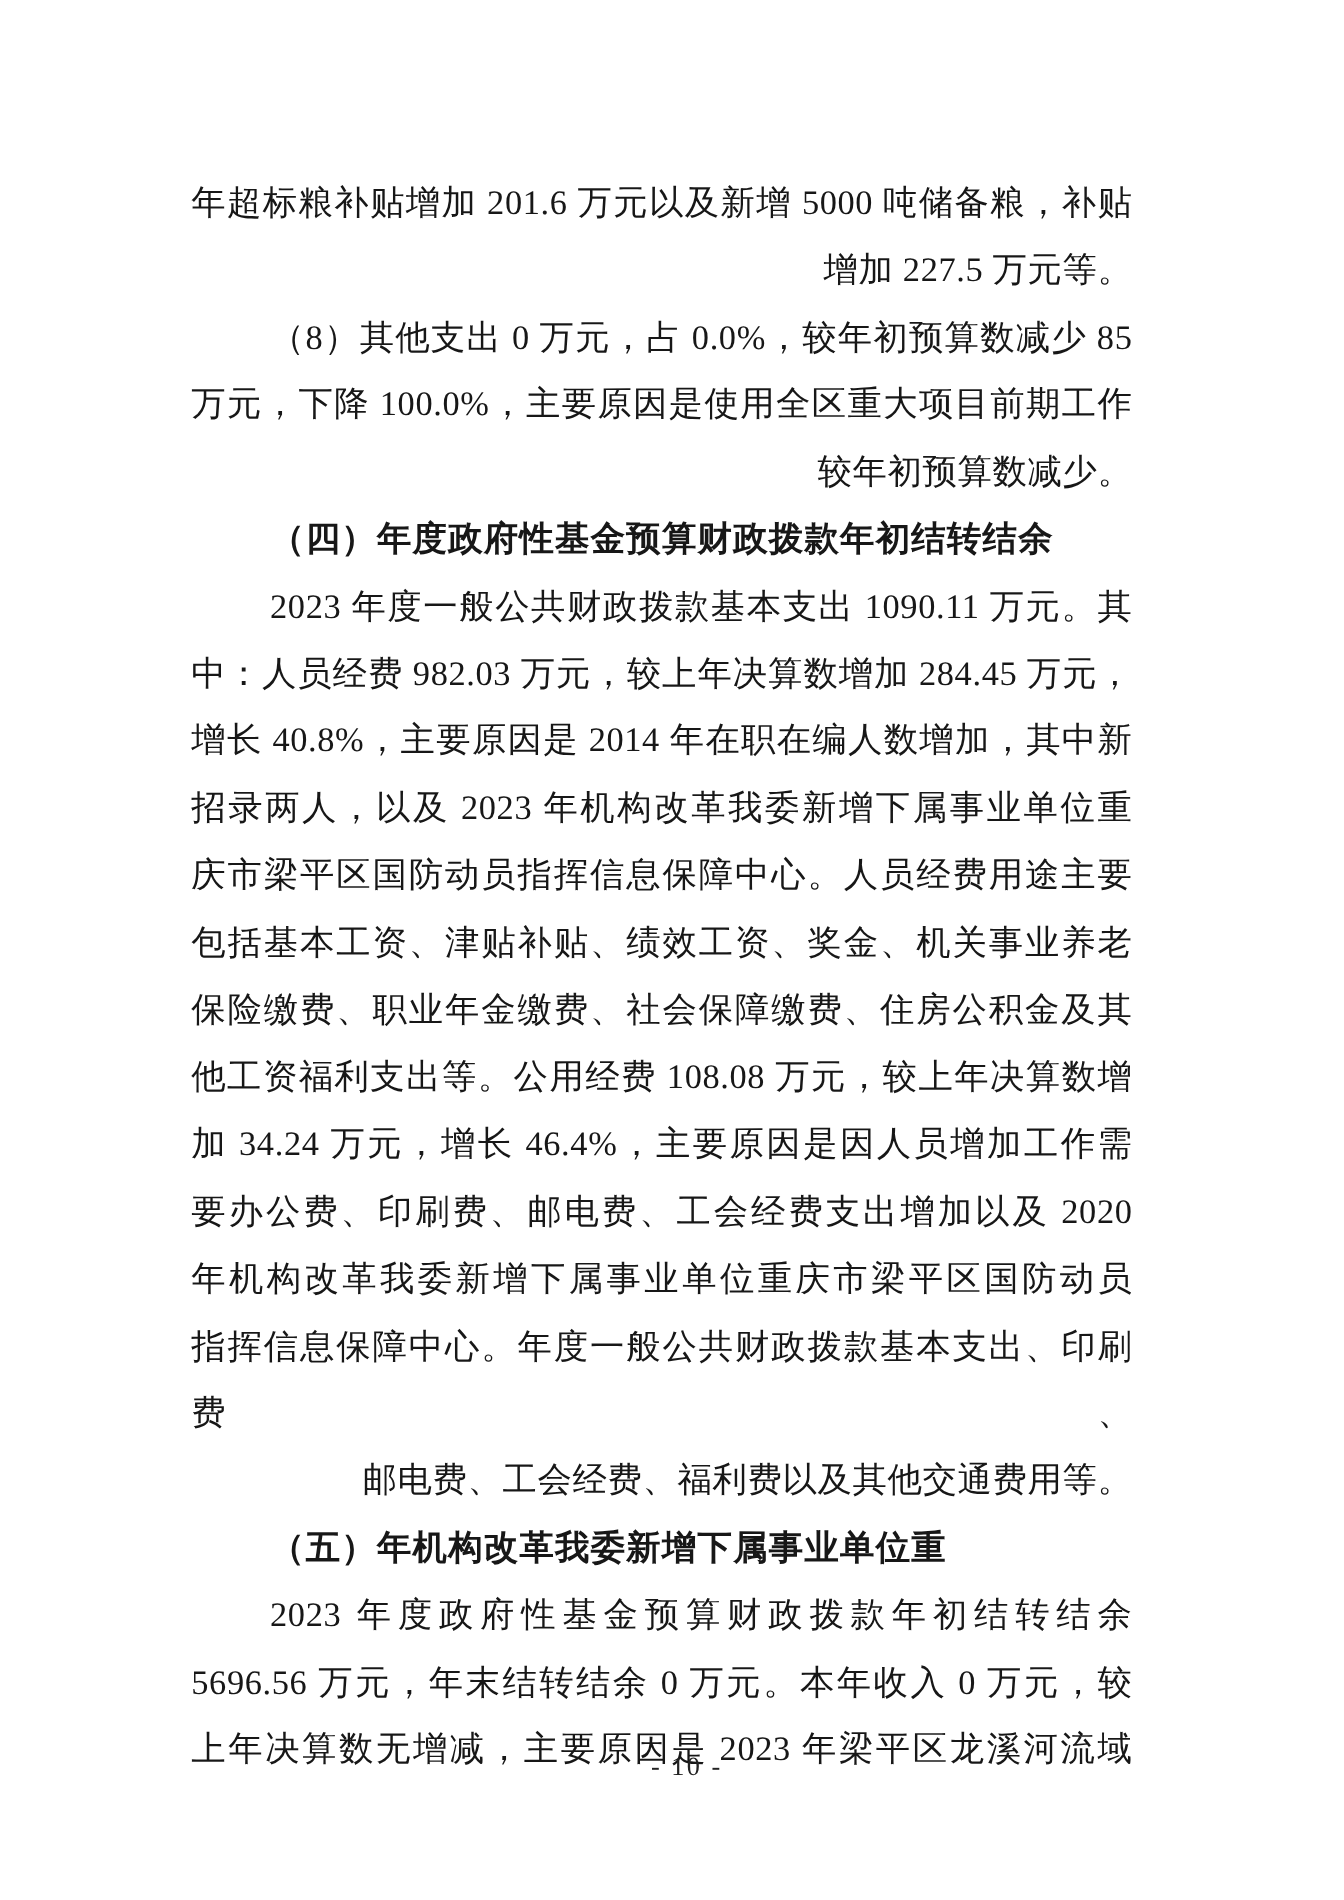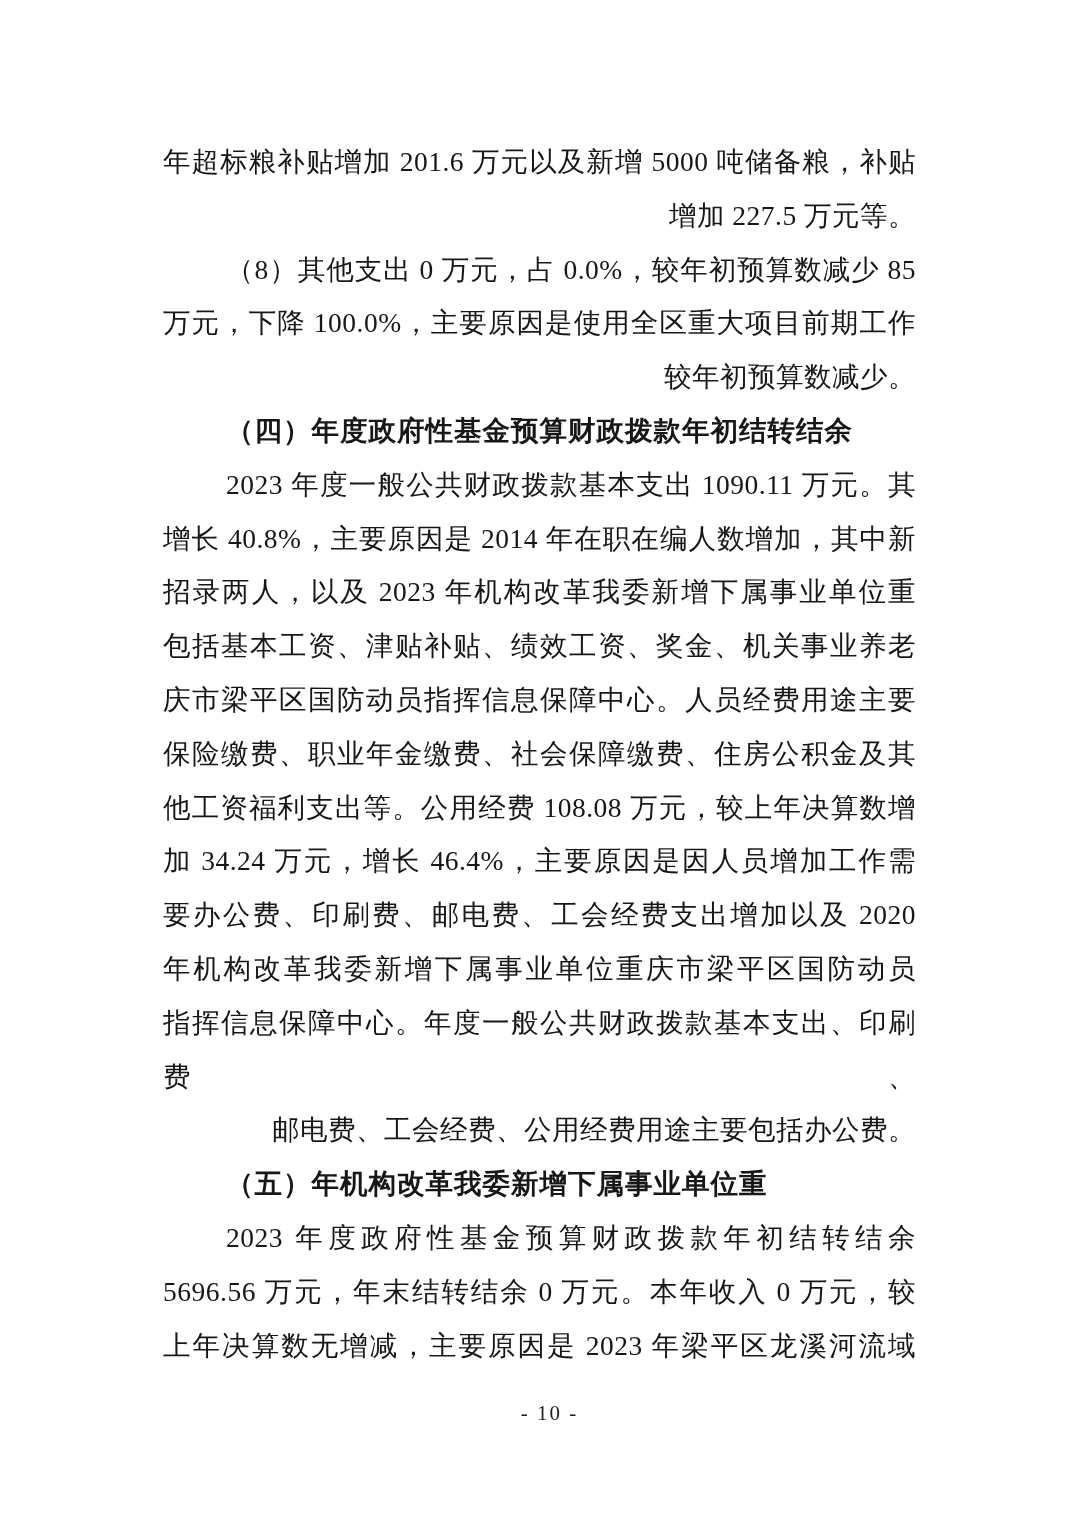--- a/index.html
+++ b/index.html
@@ -11,21 +11,21 @@
     position: relative;
     width: 1075px;
     height: 1520px;
     background: #ffffff;
     overflow: hidden;
     font-family: "Liberation Serif", "DejaVu Serif", serif;
     color: #171717;
   }
   .text-block {
     position: absolute;
-    left: 163px;
+    left: 153px;
     top: 135px;
     width: 753px;
     font-size: 27.5px;
     line-height: 53.8px;
     letter-spacing: 0.5px;
   }
   .ln {
     display: block;
     white-space: normal;
   }
@@ -67,30 +67,31 @@
 
 <div class="page">
   <div class="text-block">
     <div class="ln j">年超标粮补贴增加 201.6 万元以及新增 5000 吨储备粮，补贴</div>
     <div class="ln e">增加 227.5 万元等。</div>
     <div class="ln j ind">（8）其他支出 0 万元，占 0.0%，较年初预算数减少 85</div>
     <div class="ln j">万元，下降 100.0%，主要原因是使用全区重大项目前期工作</div>
     <div class="ln e">较年初预算数减少。</div>
     <div class="ln h">（四）年度政府性基金预算财政拨款年初结转结余</div>
     <div class="ln j ind">2023 年度一般公共财政拨款基本支出 1090.11 万元。其</div>
+    <div class="ln j">中：人员经费 982.03 万元，较上年决算数增加 284.45 万元，</div>
     <div class="ln j">增长 40.8%，主要原因是 2014 年在职在编人数增加，其中新</div>
     <div class="ln j">招录两人，以及 2023 年机构改革我委新增下属事业单位重</div>
+    <div class="ln j">庆市梁平区国防动员指挥信息保障中心。人员经费用途主要</div>
     <div class="ln j">包括基本工资、津贴补贴、绩效工资、奖金、机关事业养老</div>
-    <div class="ln j">庆市梁平区国防动员指挥信息保障中心。人员经费用途主要</div>
     <div class="ln j">保险缴费、职业年金缴费、社会保障缴费、住房公积金及其</div>
     <div class="ln j">他工资福利支出等。公用经费 108.08 万元，较上年决算数增</div>
     <div class="ln j">加 34.24 万元，增长 46.4%，主要原因是因人员增加工作需</div>
     <div class="ln j">要办公费、印刷费、邮电费、工会经费支出增加以及 2020</div>
     <div class="ln j">年机构改革我委新增下属事业单位重庆市梁平区国防动员</div>
     <div class="ln j">指挥信息保障中心。年度一般公共财政拨款基本支出、印刷费、</div>
-    <div class="ln e">邮电费、工会经费、公用经费用途主要包括办公费。</div>
+    <div class="ln e">邮电费、工会经费、福利费以及其他交通费用等。</div>
     <div class="ln h">（五）年机构改革我委新增下属事业单位重</div>
     <div class="ln j ind">2023 年度政府性基金预算财政拨款年初结转结余</div>
     <div class="ln j">5696.56 万元，年末结转结余 0 万元。本年收入 0 万元，较</div>
     <div class="ln j">上年决算数无增减，主要原因是 2023 年梁平区龙溪河流域</div>
   </div>
   <div class="footer">- 10 -</div>
 </div>
 
 </body></html>

